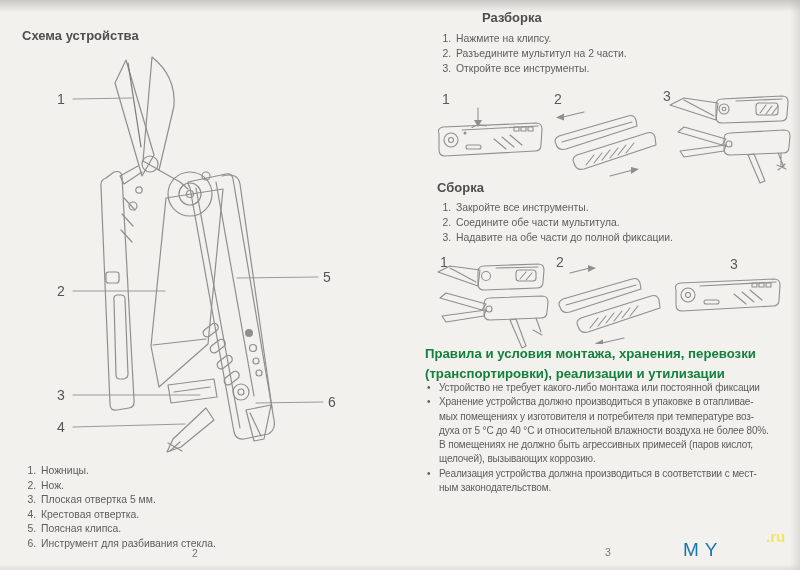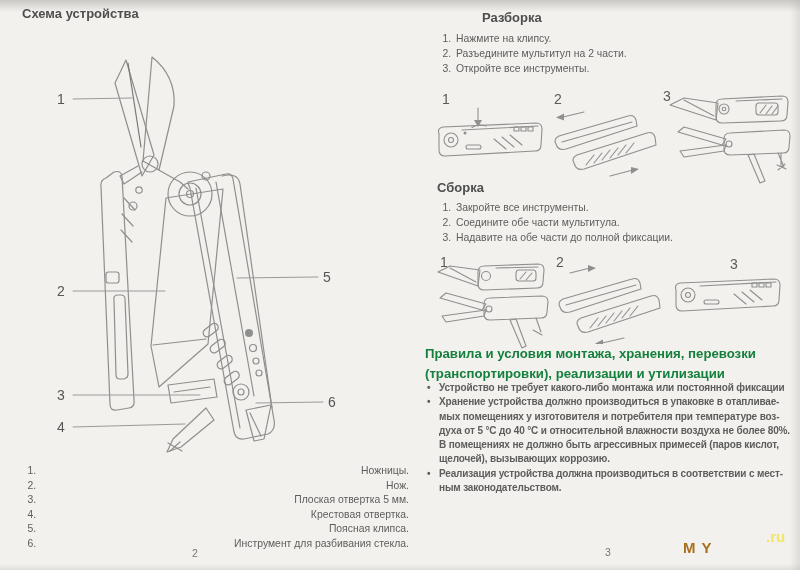--- a/index.html
+++ b/index.html
@@ -23,32 +23,32 @@
   ol.parts{line-height:14.5px;}
   ul.bullets{margin:0;padding:0;list-style:none;font-size:10px;line-height:14.3px;
     letter-spacing:-0.15px;color:#5d5d5d;width:372px;}
   ul.bullets li{position:relative;padding-left:13px;white-space:pre-line;}
   ul.bullets li::before{content:"\2022";position:absolute;left:1px;top:0;}
   .page-num{font-size:10.5px;color:#767676;}
   .fig-num{position:absolute;font-size:14px;color:#5a5a5a;}
   svg.line-art{stroke:#8f8f8f;fill:none;stroke-width:1.2;stroke-linejoin:round;stroke-linecap:round;}
   svg.line-art text{stroke:none;fill:#555;font-size:14px;font-family:"Liberation Sans","DejaVu Sans",sans-serif;}
   svg.line-art .fill{fill:#8f8f8f;stroke:none;}
-  .wm-main{font-size:15px;font-weight:bold;letter-spacing:6px;color:#a16207;opacity:.9;}
+  .wm-main{font-size:19px;font-weight:normal;letter-spacing:6px;color:#0369a1;opacity:.9;}
   .wm-suffix{font-size:15px;font-weight:bold;color:#f2e23a;opacity:.75;}
 </style>
 </head>
 <body>
 
 <div class="canvas">
   <div class="top-shade"></div>
   <div class="edge-shade"></div>
   <div class="bottom-shade"></div>
 
-  <div class="abs h1" style="left:22px;top:6px;">Схема устройства</div>
+  <div class="abs h1" style="left:22px;top:28px;">Схема устройства</div>
 
   <svg class="line-art abs" style="left:40px;top:48px;" width="320" height="418" viewBox="0 0 320 418">
 
     <g>
       <path d="M86,12 L75,35 L102,128 L114,107 Z"></path>
       <path d="M88,15 L101,99" style="stroke:#787878"></path>
       <path d="M112,9 Q136,28 134,58 L119,122 L103,113 Z"></path>
       <circle cx="110" cy="116" r="8"></circle>
       <path d="M102,124 L84,136 L80,128 L98,118"></path>
       <path d="M117,121 L140,134 L148,141"></path>
@@ -116,21 +116,21 @@
       <line x1="216" y1="355" x2="283" y2="354"></line>
     </g>
     <text x="17" y="56">1</text>
     <text x="17" y="248">2</text>
     <text x="17" y="352">3</text>
     <text x="17" y="384">4</text>
     <text x="283" y="234">5</text>
     <text x="288" y="359">6</text>
   </svg>
 
-  <ol class="num-list parts abs" style="left:22px;top:464px;width:370px;text-align:right;">
+  <ol class="num-list parts abs" style="left:22px;top:464px;width:370px;">
     <li>Ножницы.</li>
     <li>Нож.</li>
     <li>Плоская отвертка 5 мм.</li>
     <li>Крестовая отвертка.</li>
     <li>Поясная клипса.</li>
     <li>Инструмент для разбивания стекла.</li>
   </ol>
 
   <div class="page-num abs" style="left:192px;top:547px;">2</div>
 
@@ -248,21 +248,21 @@
       <path d="M66,28 L78,38 M74,26 L86,36 M82,24 L94,34"></path>
       <rect x="84" y="17" width="5" height="4"></rect>
         <rect x="91" y="17" width="5" height="4"></rect>
         <rect x="98" y="17" width="5" height="4"></rect>
     </svg>
   </div>
 
   <div class="rules-title abs" style="left:425px;top:344px;width:372px;">Правила и условия монтажа, хранения, перевозки
 (транспортировки), реализации и утилизации</div>
 
-  <ul class="bullets abs" style="left:426px;top:381px;font-weight:bold;">
+  <ul class="bullets abs" style="left:426px;top:381px;">
     <li>Устройство не требует какого-либо монтажа или постоянной фиксации</li>
     <li>Хранение устройства должно производиться в упаковке в отапливае-
 мых помещениях у изготовителя и потребителя при температуре воз-
 духа от 5 °С до 40 °С и относительной влажности воздуха не более 80%.
 В помещениях не должно быть агрессивных примесей (паров кислот,
 щелочей), вызывающих коррозию.</li>
     <li>Реализация устройства должна производиться в соответствии с мест-
 ным законодательством.</li>
   </ul>
 

